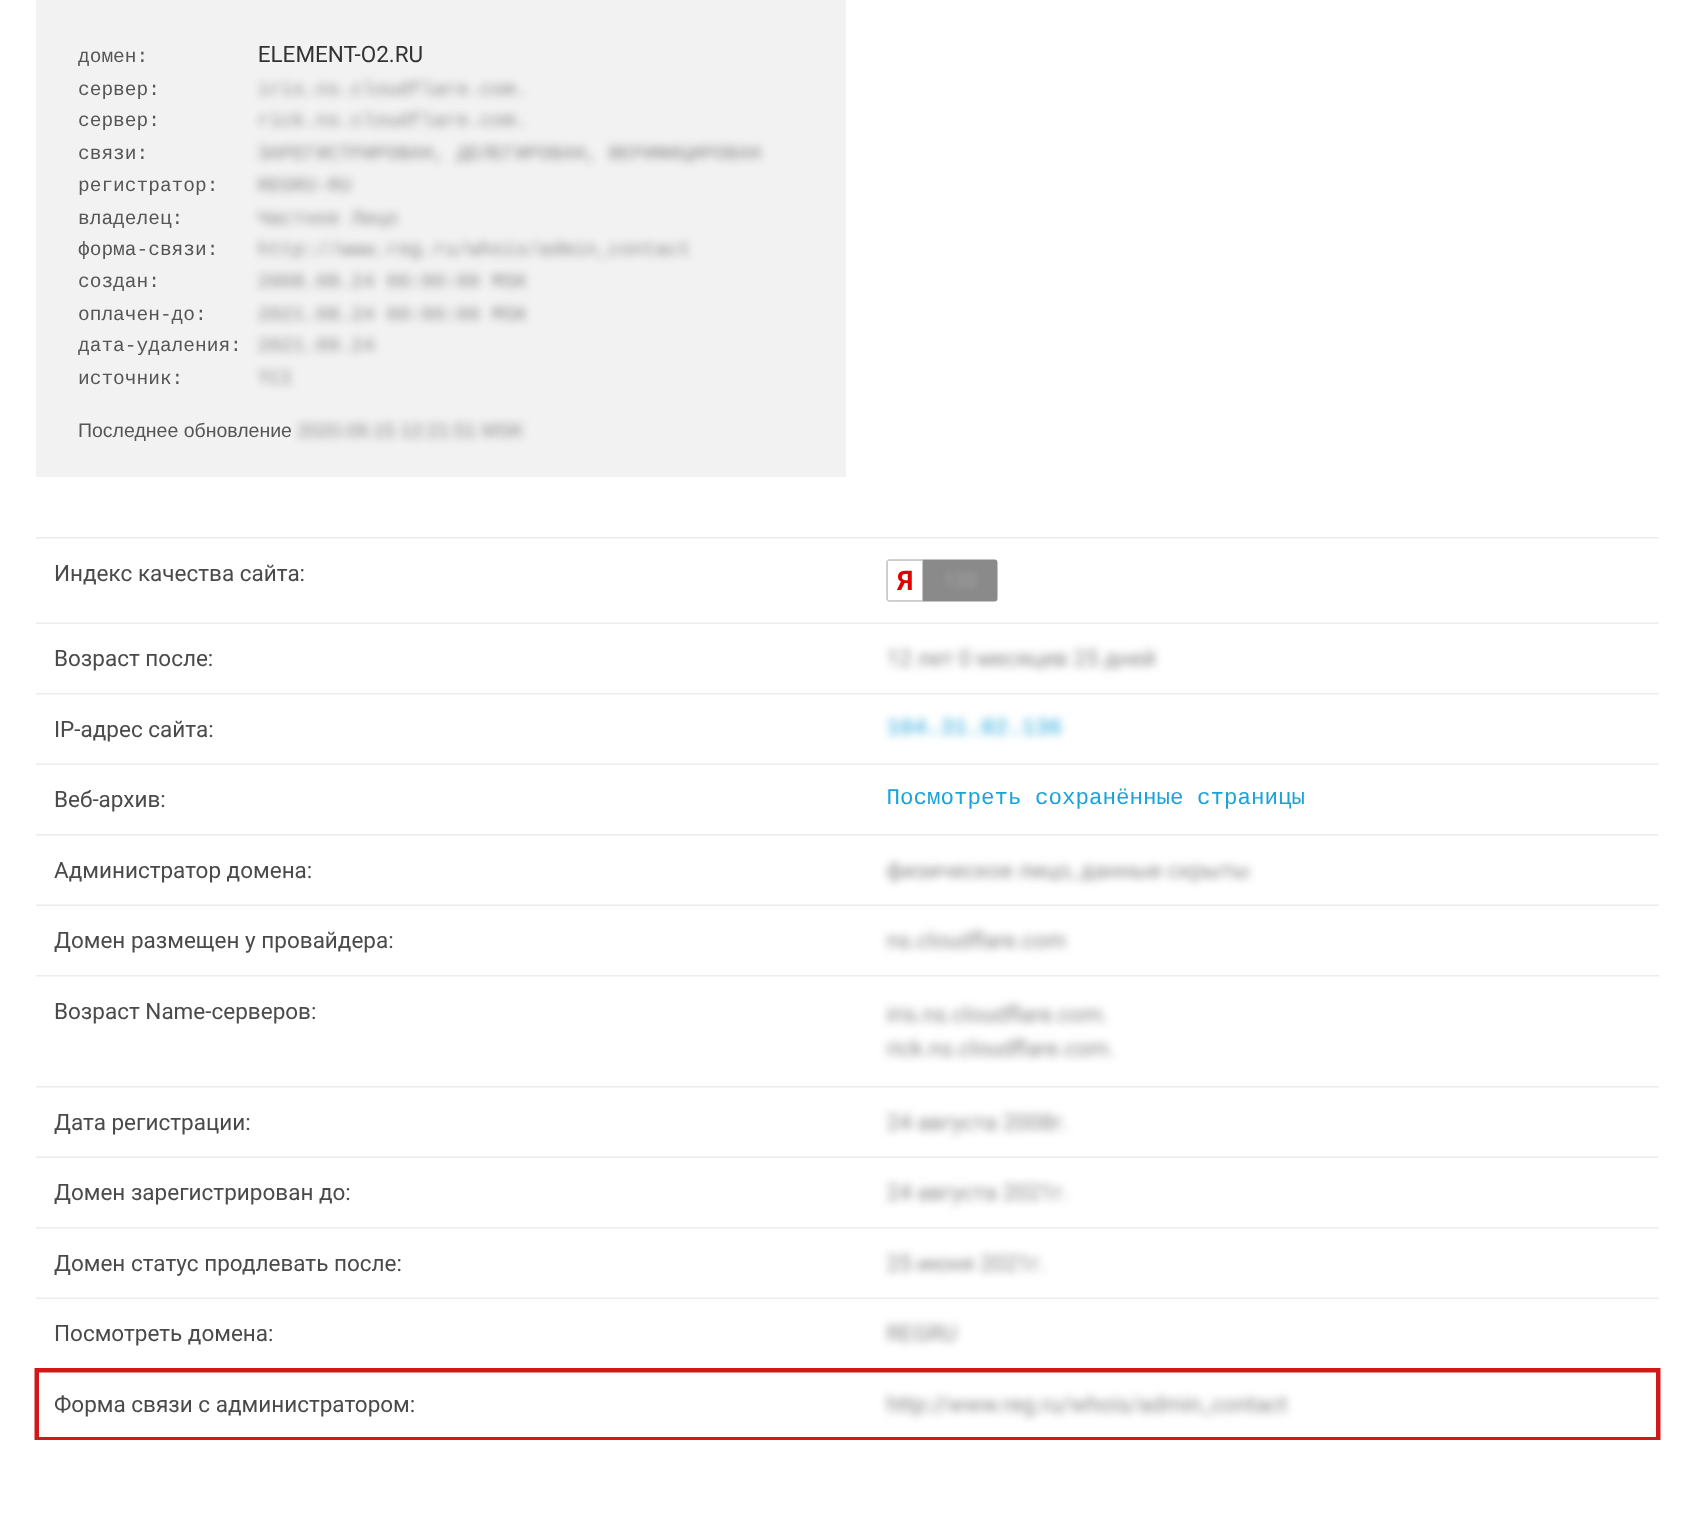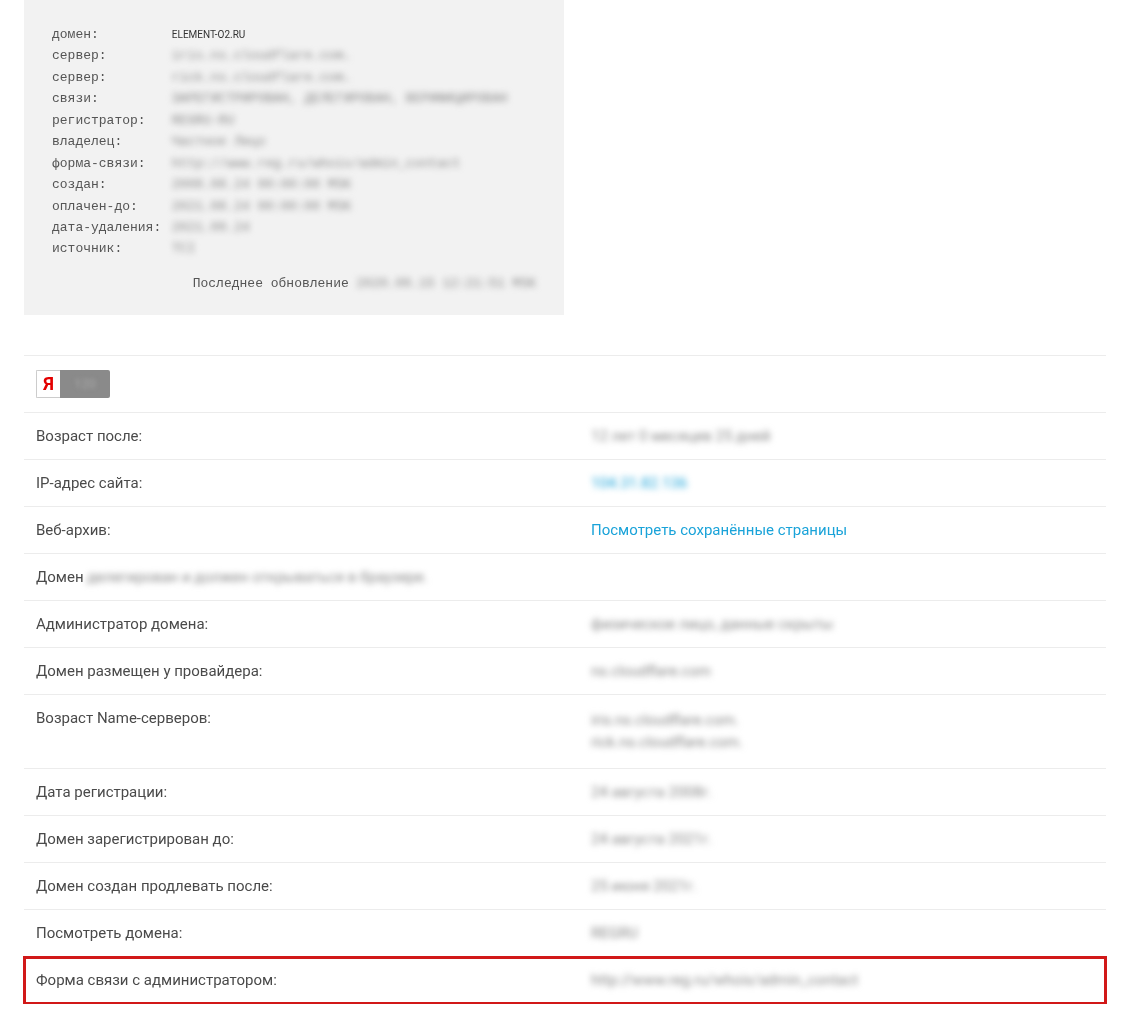--- a/index.html
+++ b/index.html
@@ -27,29 +27,28 @@
     width: 112px;
   }
   .whois-value-blur {
     display: inline-block;
     filter: blur(3px);
     color: #888;
   }
   .whois-value-clear {
     display: inline-block;
     font-family: -apple-system, BlinkMacSystemFont, "Segoe UI", Roboto, Arial, sans-serif;
-    font-size: 10px;
+    font-size: 15px;
     color: #333;
   }
   .whois-update {
-    font-family: Liberation Mono, monospace;
+    font-family: Liberation Sans, sans-serif;
     font-size: 13px;
     color: #555;
     margin-top: 16px;
-    text-align: right;
   }
   .whois-update .blur { filter: blur(3px); color:#888; }
 
   .info-list {
     margin: 40px 24px 0 24px;
   }
   .info-row {
     display: flex;
     align-items: flex-start;
     padding: 14px 12px;
@@ -60,21 +59,21 @@
   .info-row:first-child { border-top: 1px solid #ececec; }
   .info-label {
     flex: 0 0 555px;
     color: #4a4a4a;
   }
   .info-value {
     flex: 1;
     color: #555;
   }
   .info-value.blur { filter: blur(3px); color:#888; }
-  .info-value.link { color: #1aa3d9; }
+  .info-value.link { color: #1aa3d9; font-family: Liberation Mono, monospace; }
   .info-value a { color: #1aa3d9; text-decoration: none; }
   .highlight-row {
     outline: 3px solid #d11818;
     outline-offset: -2px;
   }
   .yandex-badge {
     display: inline-flex;
     align-items: center;
     background: #8a8a8a;
     height: 28px;
@@ -155,20 +154,21 @@
   </div>
   <div class="whois-update">
     <span>Последнее обновление</span>
     <span class="blur">2020.09.15 12:21:51 MSK</span>
   </div>
 </div>
 
 <div class="info-list">
 
   <div class="info-row">
+    <div class="info-label">Индекс качества сайта:</div>
     <div class="info-value">
       <span class="yandex-badge">
         <span class="y">Я</span>
         <span class="score">120</span>
       </span>
     </div>
   </div>
 
   <div class="info-row">
     <div class="info-label">Возраст после:</div>
@@ -178,26 +178,20 @@
   <div class="info-row">
     <div class="info-label">IP-адрес сайта:</div>
     <div class="info-value link blur"><span>104.31.82.136</span></div>
   </div>
 
   <div class="info-row">
     <div class="info-label">Веб-архив:</div>
     <div class="info-value link"><a href="#">Посмотреть сохранённые страницы</a></div>
   </div>
 
-  <div class="info-row">
-    <div class="info-label" style="flex:1 1 auto">
-      <span>Домен</span>
-      <span class="inline-blur">делегирован и должен открываться в браузере.</span>
-    </div>
-  </div>
 
   <div class="info-row">
     <div class="info-label">Администратор домена:</div>
     <div class="info-value blur">физическое лицо, данные скрыты</div>
   </div>
 
   <div class="info-row">
     <div class="info-label">Домен размещен у провайдера:</div>
     <div class="info-value blur">ns.cloudflare.com</div>
   </div>
@@ -214,21 +208,21 @@
     <div class="info-label">Дата регистрации:</div>
     <div class="info-value blur">24 августа 2008г.</div>
   </div>
 
   <div class="info-row">
     <div class="info-label">Домен зарегистрирован до:</div>
     <div class="info-value blur">24 августа 2021г.</div>
   </div>
 
   <div class="info-row">
-    <div class="info-label">Домен создан продлевать после:</div>
+    <div class="info-label">Домен статус продлевать после:</div>
     <div class="info-value blur">25 июня 2021г.</div>
   </div>
 
 
   <div class="info-row">
     <div class="info-label">Посмотреть домена:</div>
     <div class="info-value blur">REGRU</div>
   </div>
 
   <div class="info-row highlight-row">

